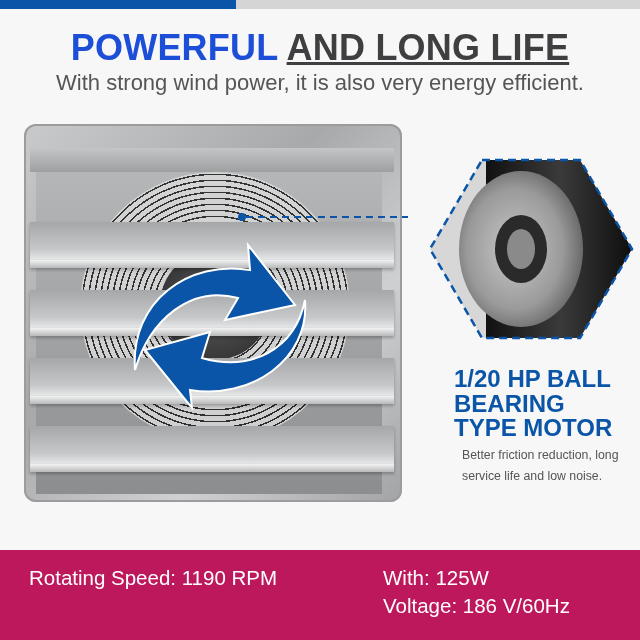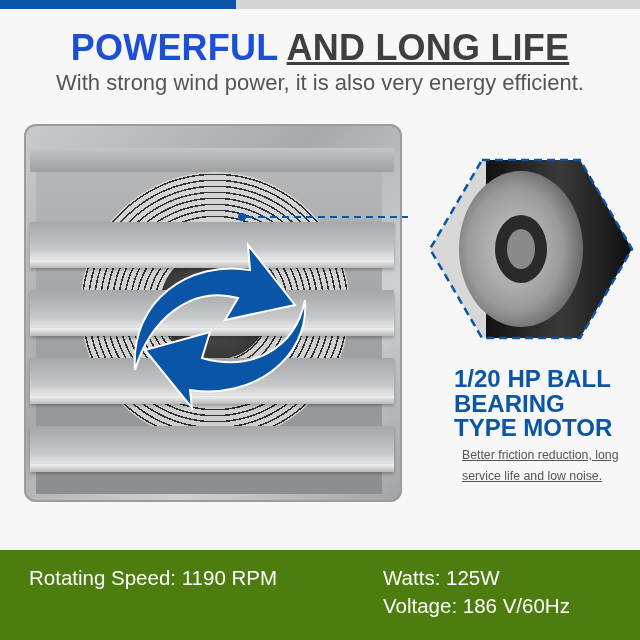--- a/index.html
+++ b/index.html
@@ -38,23 +38,23 @@
 
     .arrows { position: absolute; left: 130px; top: 240px; width: 180px; height: 170px; }
 
     .connector { position: absolute; left: 238px; top: 212px; width: 170px; height: 10px; }
 
     .hexagon { position: absolute; left: 426px; top: 158px; width: 208px; height: 182px; }
 
     .motor-title { position: absolute; left: 454px; top: 367px; width: 178px;
       color: #0a55a7; font-size: 24px; font-weight: 700; line-height: 24.5px; }
     .motor-desc { position: absolute; left: 462px; top: 445px; width: 178px;
-      color: #555; font-size: 12.3px; line-height: 21px; text-decoration: underline; }
+      color: #555; font-size: 12.3px; line-height: 21px; }
 
-    .spec-band { position: absolute; left: 0; top: 550px; width: 640px; height: 90px; background: #4d7c0f; }
+    .spec-band { position: absolute; left: 0; top: 550px; width: 640px; height: 90px; background: #be185d; }
     .spec { position: absolute; color: #ffffff; font-size: 20.5px; line-height: 26px; white-space: nowrap; }
   </style>
 </head>
 <body>
 
 <div class="top-bar-blue"></div>
 <div class="top-bar-gray"></div>
 
 <h1 class="headline">
   <span class="blue">POWERFUL</span>
@@ -121,15 +121,15 @@
 
 <div class="motor-title">
   <div>1/20 HP BALL</div>
   <div>BEARING</div>
   <div>TYPE MOTOR</div>
 </div>
 <p class="motor-desc">Better friction reduction, long service life and low noise.</p>
 
 <div class="spec-band">
   <div class="spec" style="left:29px; top:15px">Rotating Speed: 1190 RPM</div>
-  <div class="spec" style="left:383px; top:15px">Watts: 125W</div>
+  <div class="spec" style="left:383px; top:15px">With: 125W</div>
   <div class="spec" style="left:383px; top:43px">Voltage: 186 V/60Hz</div>
 </div>
 
 </body></html>

